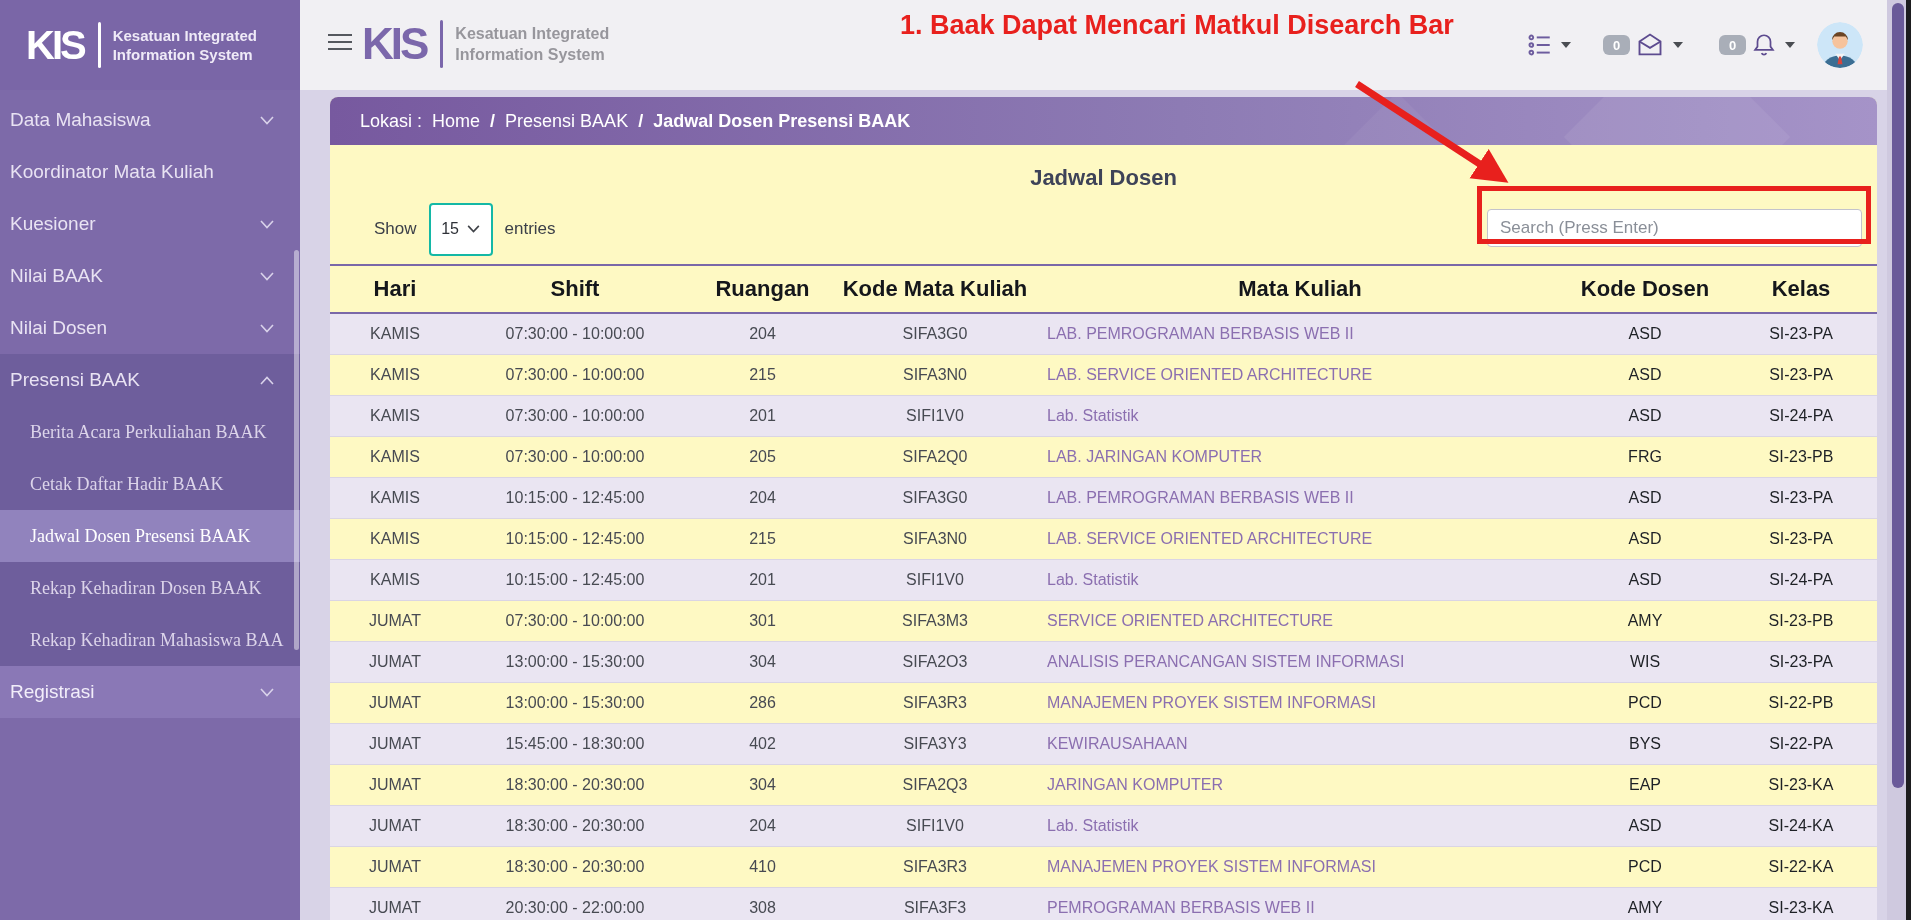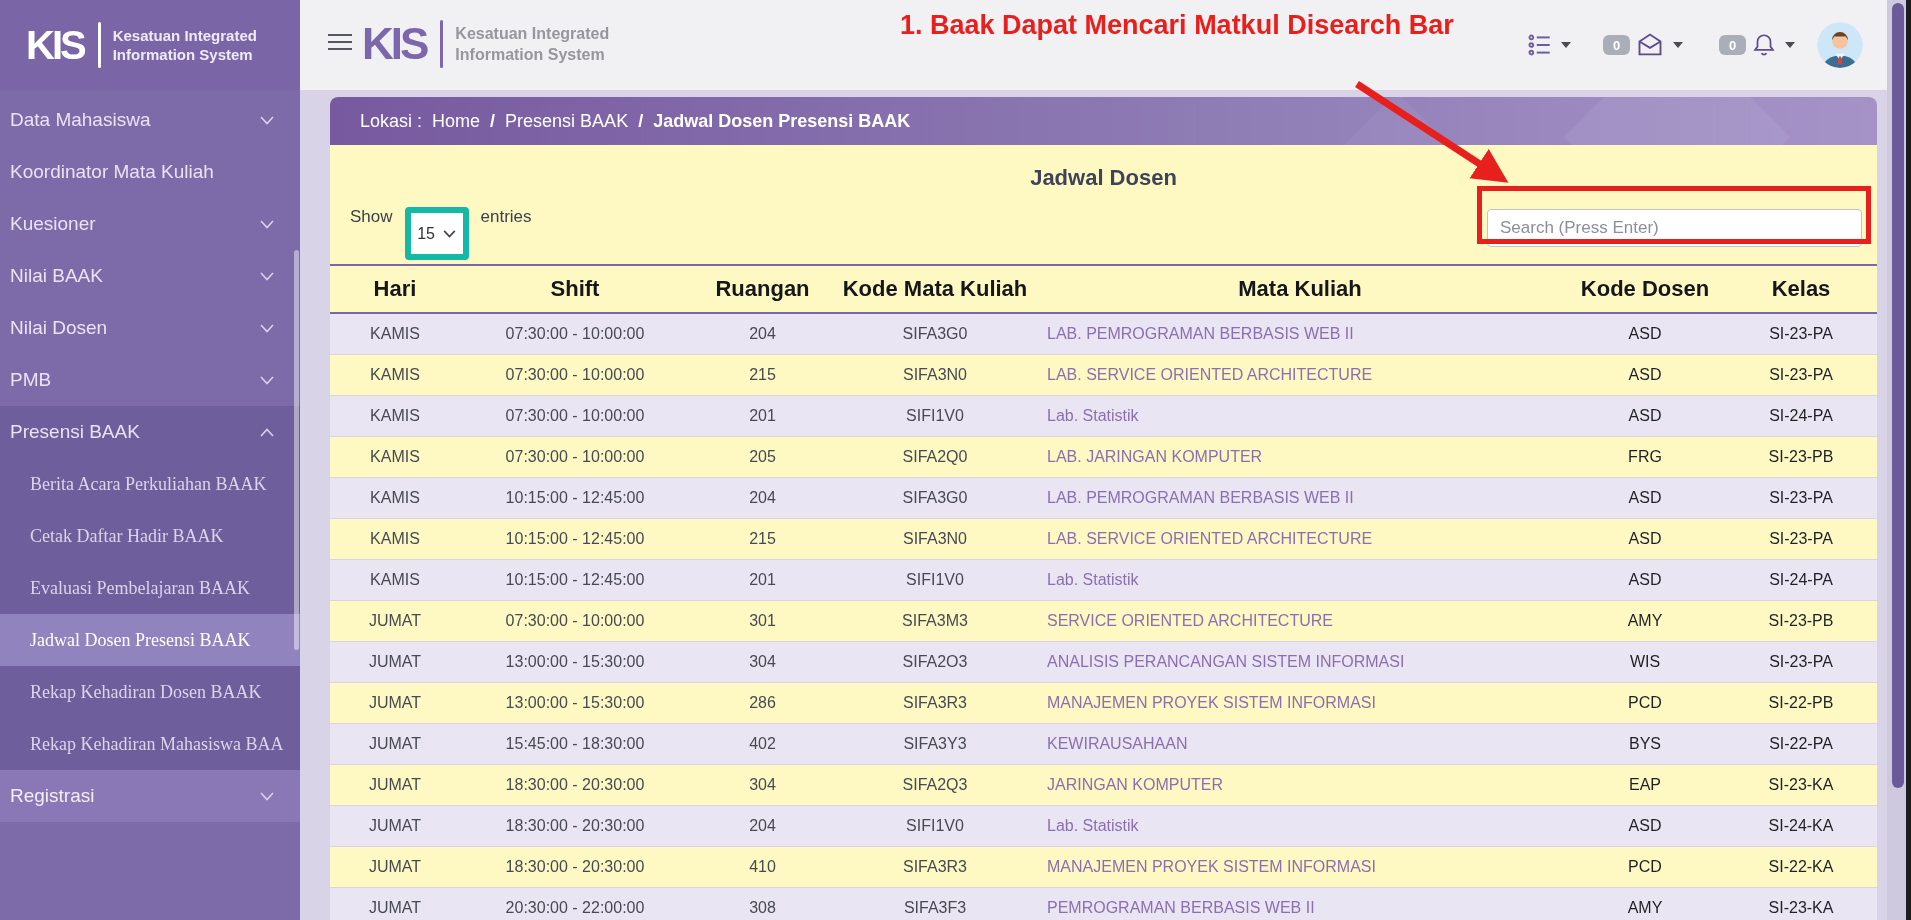--- a/index.html
+++ b/index.html
@@ -43,23 +43,23 @@
   .content { position:absolute; left:300px; top:90px; width:1611px; height:830px; background:#d8d3e7; }
   .card { position:absolute; left:30px; top:7px; width:1547px; height:815px; background:#fef9c3; border-radius:8px 8px 0 0; }
   .bc { position:relative; height:48px; border-radius:8px 8px 0 0; background:linear-gradient(90deg,#77599f 0%, #8d7bb4 55%, #a593c8 100%); display:flex; align-items:center; padding-left:30px; color:#fff; font-size:18px; overflow:hidden; }
   .bc .tri1 { position:absolute; right:120px; top:-40px; width:160px; height:160px; background:rgba(255,255,255,.07); transform:rotate(45deg); }
   .bc .tri2 { position:absolute; right:420px; top:20px; width:120px; height:120px; background:rgba(255,255,255,.05); transform:rotate(45deg); }
   .bc .seg { margin-right:10px; white-space:pre; }
   .bc .sep { margin-right:10px; font-weight:600; }
   .bc .last { font-weight:700; }
 
   .page-title { margin-top:20px; text-align:center; font-size:22px; font-weight:600; color:#3e4358; }
-  .controls { position:relative; margin-top:16px; height:44px; padding-left:20px; display:flex; align-items:flex-start; }
+  .controls { position:relative; margin-top:16px; height:44px; padding-left:44px; display:flex; align-items:center; }
   .controls .lbl { font-size:17px; color:#3c4049; }
-  .select-box { position:relative; width:64px; height:53px; border:6px solid #14b8a6; border-radius:4px; margin:0 12px; display:flex; align-items:center; justify-content:center; gap:8px; font-size:16px; color:#2f3238; cursor:pointer; background:#fff; }
+  .select-box { position:relative; width:64px; height:53px; border:2px solid #14b8a6; border-radius:4px; margin:0 12px; display:flex; align-items:center; justify-content:center; gap:8px; font-size:16px; color:#2f3238; cursor:pointer; background:#fff; }
   .select-box .chev { color:#3f4248; }
   .search-input { position:absolute; right:15px; top:2px; width:375px; height:38px; border:1px solid #c3c3cc; border-radius:4px; font-size:17px; color:#3c4049; padding:0 12px; outline:none; background:#fff; font-family:"Liberation Sans", sans-serif; }
   .search-input::placeholder { color:#8a8f98; }
 
   
   table.jd { width:100%; border-collapse:collapse; margin-top:13px; border-top:2px solid #7a68a8; table-layout:fixed; }
   table.jd thead tr { border-bottom:2px solid #7a68a8; }
   table.jd th { font-size:22px; font-weight:700; color:#15171b; padding:10px 4px; text-align:center; cursor:pointer; }
   table.jd td { font-size:16px; color:#474a52; padding:11px 6px; text-align:center; overflow:hidden; white-space:nowrap; }
   table.jd tbody tr { border-top:1px solid #dad5e4; }
@@ -129,42 +129,31 @@
       <div class="side-group">
         <div class="side-item">
           <span>Nilai Dosen</span>
           <span class="chev">
             <svg width="14" height="9" viewBox="0 0 14 9">
               <polyline points="1,1 7,7.5 13,1" fill="none" stroke="currentColor" stroke-width="1.6"></polyline>
             </svg>
           </span>
         </div>
       </div>
-      <div class="side-group">
-        <div class="side-item">
-          <span>PMB</span>
-          <span class="chev">
-            <svg width="14" height="9" viewBox="0 0 14 9">
-              <polyline points="1,1 7,7.5 13,1" fill="none" stroke="currentColor" stroke-width="1.6"></polyline>
-            </svg>
-          </span>
-        </div>
-      </div>
       <div class="side-group expanded">
         <div class="side-item">
           <span>Presensi BAAK</span>
           <span class="chev up">
             <svg width="14" height="9" viewBox="0 0 14 9">
               <polyline points="1,1 7,7.5 13,1" fill="none" stroke="currentColor" stroke-width="1.6"></polyline>
             </svg>
           </span>
         </div>
         <div class="side-sub">Berita Acara Perkuliahan BAAK</div>
         <div class="side-sub">Cetak Daftar Hadir BAAK</div>
-        <div class="side-sub">Evaluasi Pembelajaran BAAK</div>
         <div class="side-sub active">Jadwal Dosen Presensi BAAK</div>
         <div class="side-sub">Rekap Kehadiran Dosen BAAK</div>
         <div class="side-sub">Rekap Kehadiran Mahasiswa BAA</div>
       </div>
       <div class="side-group tint">
         <div class="side-item">
           <span>Registrasi</span>
           <span class="chev">
             <svg width="14" height="9" viewBox="0 0 14 9">
               <polyline points="1,1 7,7.5 13,1" fill="none" stroke="currentColor" stroke-width="1.6"></polyline>

